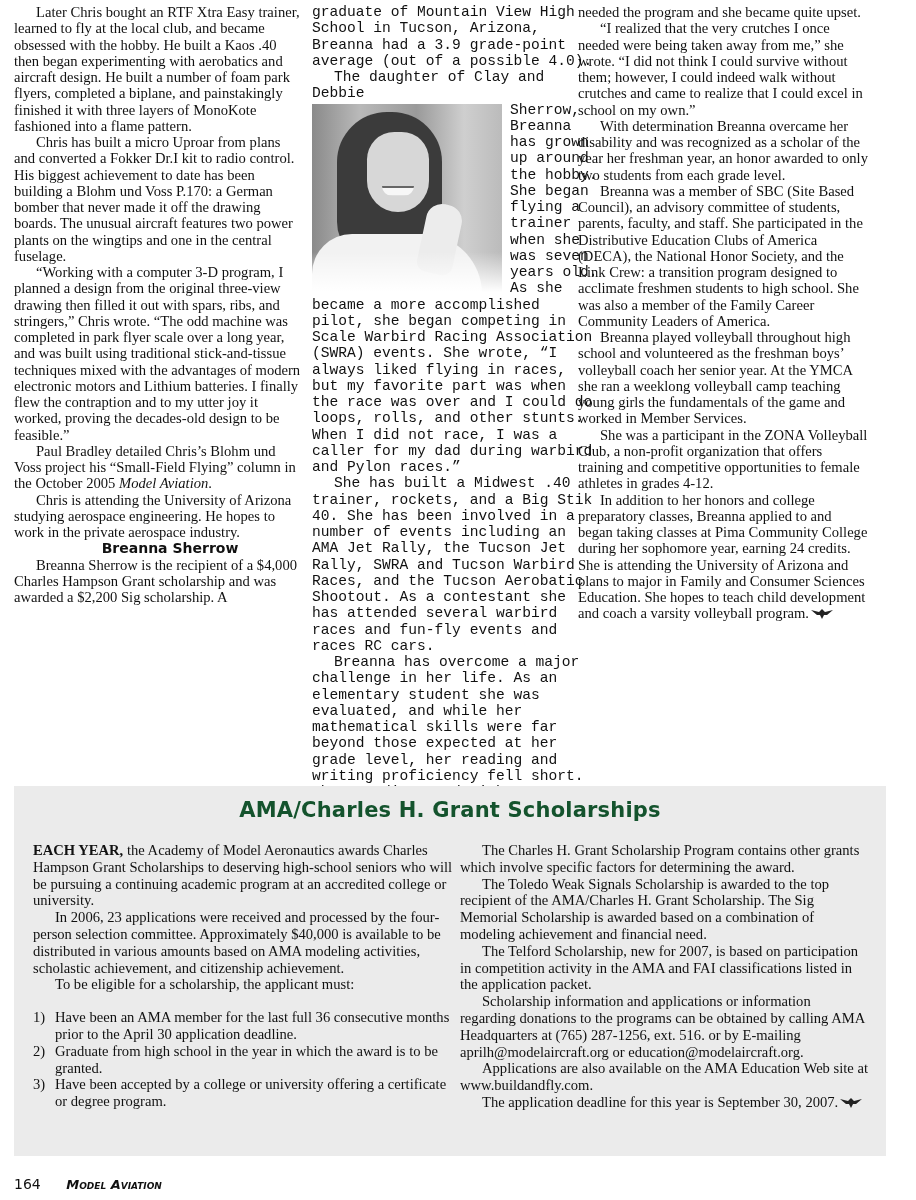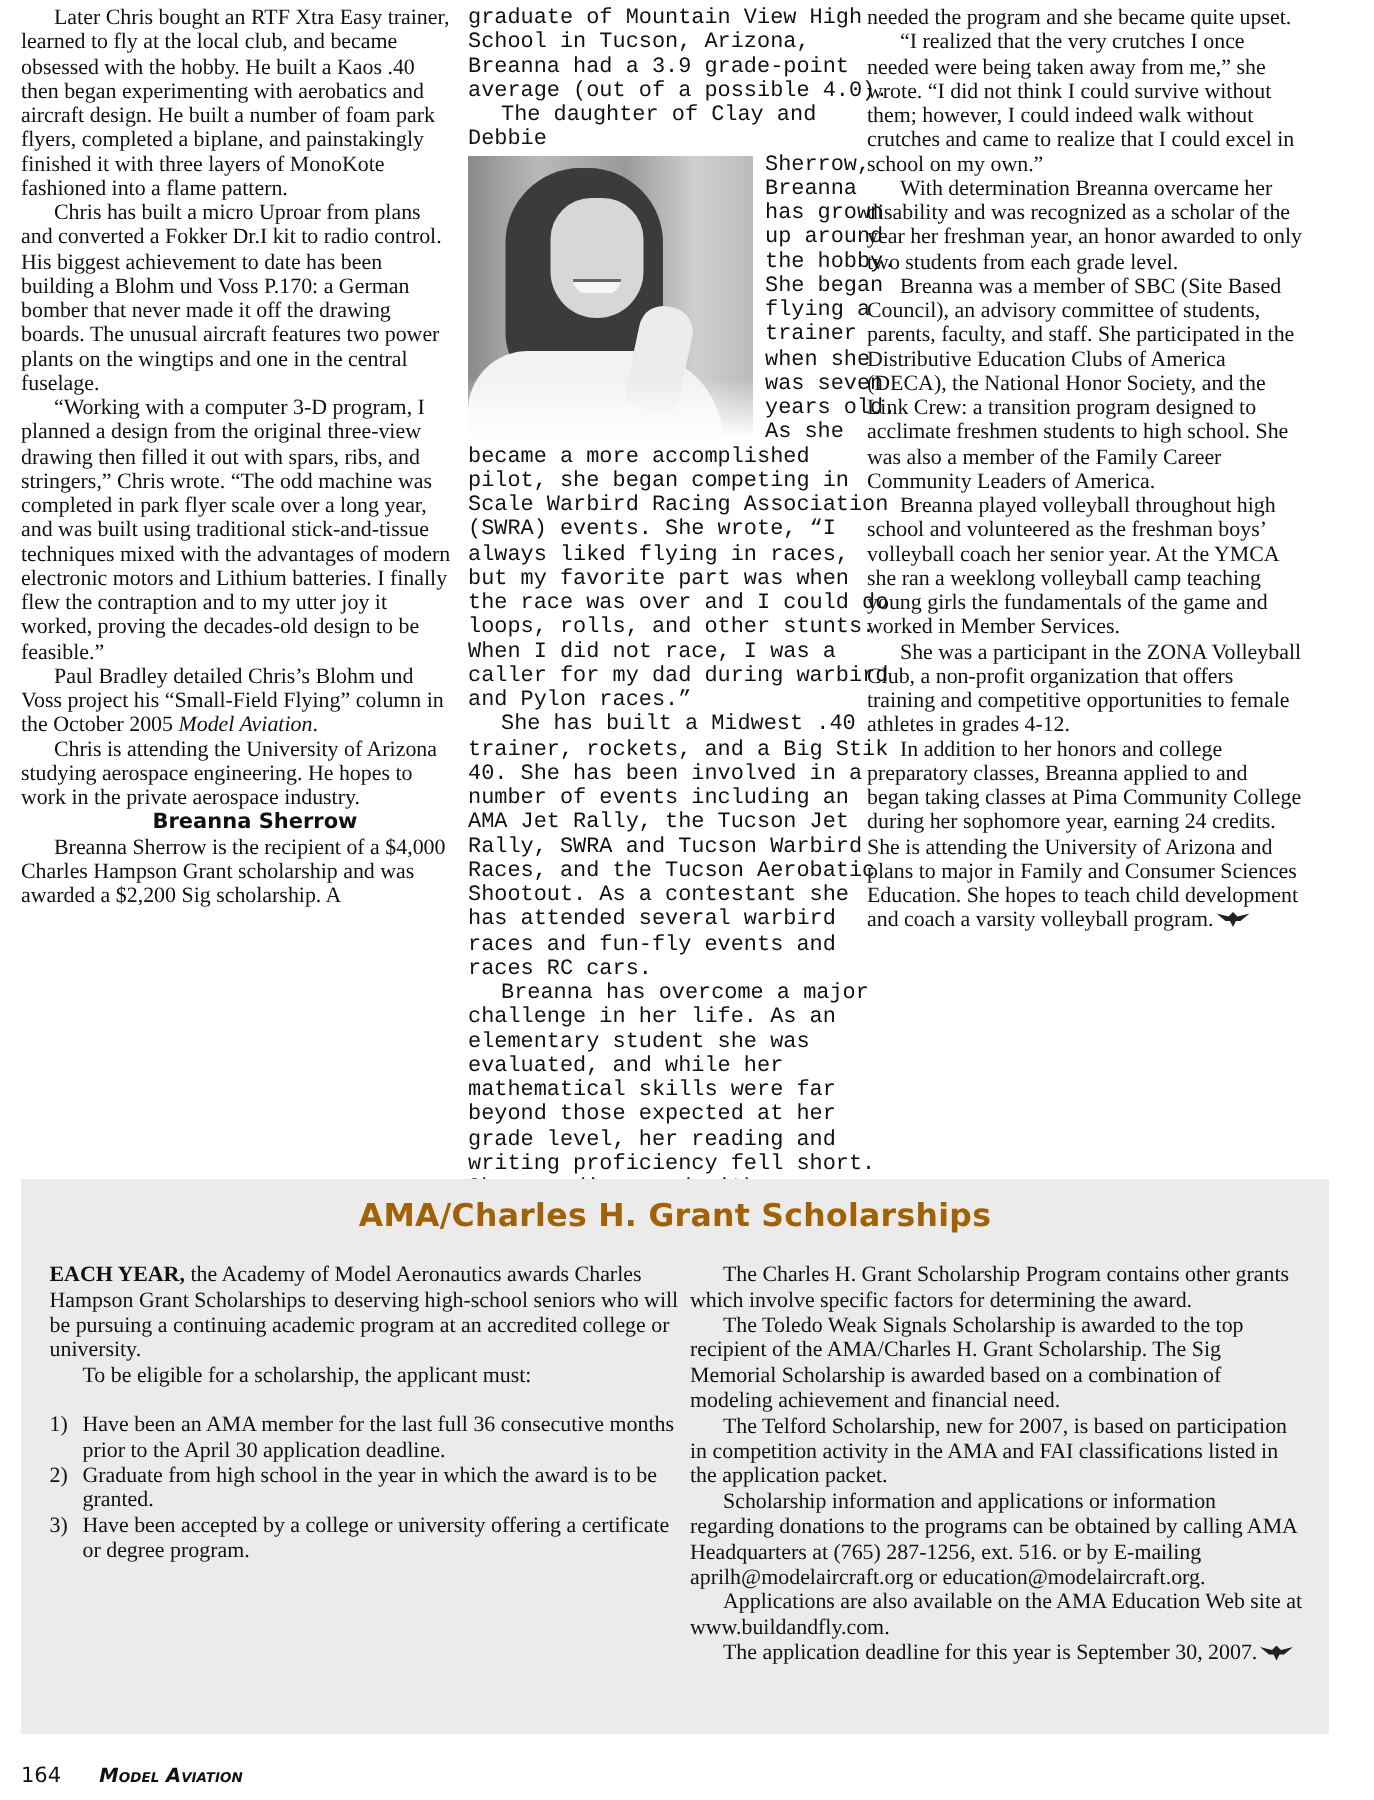--- a/index.html
+++ b/index.html
@@ -17,21 +17,21 @@
            background: linear-gradient(90deg, #8a8a8a 0%, #b9b9b9 25%, #9a9a9a 55%, #cfcfcf 80%, #bbbbbb 100%); overflow: hidden; }
   .photo .hair { position: absolute; left: 25px; top: 8px; width: 105px; height: 150px; background: #3b3b3b; border-radius: 50px 50px 30px 40px; }
   .photo .face { position: absolute; left: 55px; top: 28px; width: 62px; height: 80px; background: #d7d7d7; border-radius: 30px 30px 34px 34px; }
   .photo .smile { position: absolute; left: 70px; top: 82px; width: 32px; height: 8px; background: #f7f7f7; border-radius: 0 0 14px 14px; border-top: 2px solid #666; }
   .photo .shirt { position: absolute; left: 0; top: 130px; width: 170px; height: 70px; background: #f2f2f2; border-radius: 40px 60px 0 0; }
   .photo .hand { position: absolute; left: 110px; top: 100px; width: 36px; height: 70px; background: #ececec; border-radius: 16px 16px 10px 10px; transform: rotate(12deg); }
   .photo .fade { position: absolute; left: 0; bottom: 0; width: 100%; height: 40px; background: linear-gradient(0deg, #ffffff 0%, rgba(255,255,255,0) 100%); }
   .logo { display: inline-block; width: 22px; height: 10px; vertical-align: -1px; margin-left: 2px; }
   #box { position: absolute; left: 14px; top: 786px; width: 872px; height: 370px; background: #ebebeb; }
   #box h2 { margin: 0; position: absolute; left: 0; top: 12px; width: 100%; text-align: center;
-            font-family: "DejaVu Sans", "Liberation Sans", sans-serif; font-weight: bold; font-size: 21px; letter-spacing: 0.2px; color: #a16207; }
+            font-family: "DejaVu Sans", "Liberation Sans", sans-serif; font-weight: bold; font-size: 21px; letter-spacing: 0.2px; color: #14532d; }
   .bcol { position: absolute; top: 56px; font-size: 14.6px; line-height: 16.8px; }
   .bcol p { margin: 0; text-indent: 22px; }
   .bcol p.noindent { text-indent: 0; }
   #bcol1 { left: 19px; width: 420px; }
   #bcol2 { left: 446px; width: 410px; }
   .lead { font-weight: bold; }
   ol.req { list-style: none; margin: 16px 0 0 0; padding: 0; }
   ol.req li { position: relative; padding-left: 22px; }
   ol.req li .num { position: absolute; left: 0; top: 0; }
   #footer { position: absolute; left: 14px; top: 1176px; font-size: 14px; }
@@ -77,20 +77,21 @@
   <p>She was a participant in the ZONA Volleyball Club, a non-profit organization that offers training and competitive opportunities to female athletes in grades 4-12.</p>
   <p><span>In addition to her honors and college preparatory classes, Breanna applied to and began taking classes at Pima Community College during her sophomore year, earning 24 credits. She is attending the University of Arizona and plans to major in Family and Consumer Sciences Education. She hopes to teach child development and coach a varsity volleyball program.</span><svg class="logo" viewBox="0 0 22 10">
         <path d="M0 1 L8 3 L11 0 L14 3 L22 1 L16 6 L13 6 L11 10 L9 6 L6 6 Z" fill="#222"></path>
       </svg></p>
 </div>
 
 <div id="box">
   <h2>AMA/Charles H. Grant Scholarships</h2>
   <div class="bcol" id="bcol1">
     <p class="noindent"><span class="lead">EACH YEAR,</span><span> the Academy of Model Aeronautics awards Charles Hampson Grant Scholarships to deserving high-school seniors who will be pursuing a continuing academic program at an accredited college or university.</span></p>
+    <p>In 2006, 23 applications were received and processed by the four-person selection committee. Approximately $40,000 is available to be distributed in various amounts based on AMA modeling activities, scholastic achievement, and citizenship achievement.</p>
     <p>To be eligible for a scholarship, the applicant must:</p>
     <ol class="req">
       <li><span class="num">1)</span><span>Have been an AMA member for the last full 36 consecutive months prior to the April 30 application deadline.</span></li>
       <li><span class="num">2)</span><span>Graduate from high school in the year in which the award is to be granted.</span></li>
       <li><span class="num">3)</span><span>Have been accepted by a college or university offering a certificate or degree program.</span></li>
     </ol>
   </div>
   <div class="bcol" id="bcol2">
     <p>The Charles H. Grant Scholarship Program contains other grants which involve specific factors for determining the award.</p>
     <p>The Toledo Weak Signals Scholarship is awarded to the top recipient of the AMA/Charles H. Grant Scholarship. The Sig Memorial Scholarship is awarded based on a combination of modeling achievement and financial need.</p>

